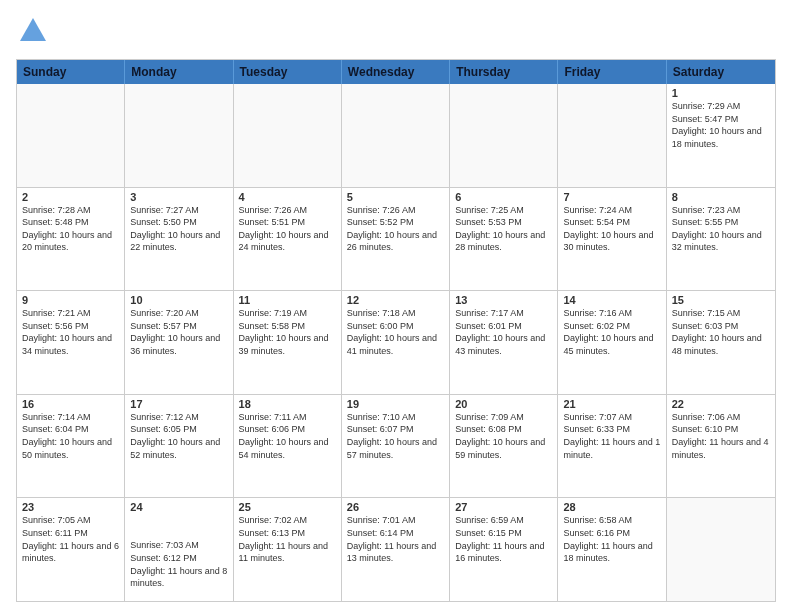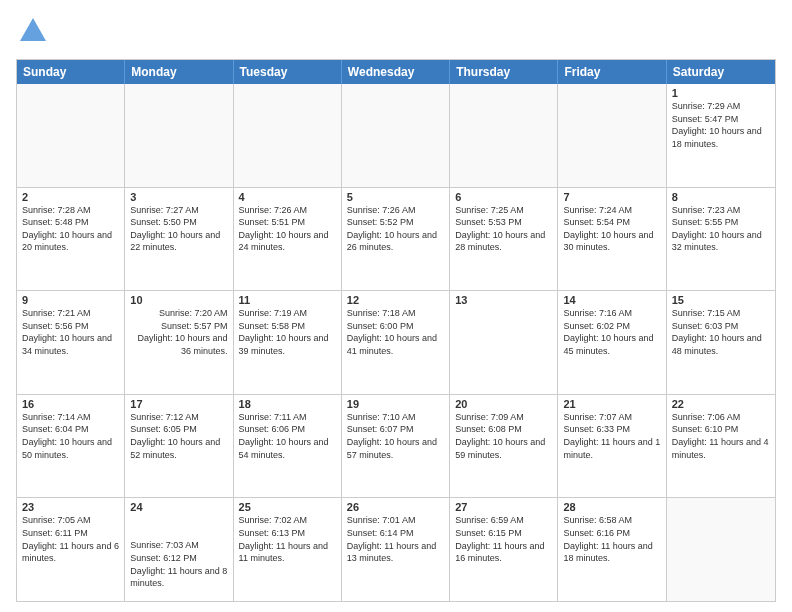--- a/index.html
+++ b/index.html
@@ -59,21 +59,21 @@
       display: flex;
       flex-direction: column;
       border: 1px solid #ccc;
     }
     .cal-header-row {
       display: grid;
       grid-template-columns: repeat(7, 1fr);
       background: #3a7abf;
     }
     .cal-header-cell {
-      color: #ffffff;
+      color: #0f172a;
       font-size: 12px;
       font-weight: bold;
       padding: 5px 6px;
       border-right: 1px solid #5a9ad9;
     }
     .cal-header-cell:last-child { border-right: none; }
     .cal-body {
       flex: 1;
       display: flex;
       flex-direction: column;
@@ -201,38 +201,41 @@
         </div>
         <div class="cal-row">
           <div class="cal-cell">
             <span class="day-num">9</span>
             <p style="white-space: pre-line;">Sunrise: 7:21 AM
 Sunset: 5:56 PM
 Daylight: 10 hours and 34 minutes.</p>
           </div>
           <div class="cal-cell">
             <span class="day-num">10</span>
-            <p style="white-space: pre-line; text-align: right;">Sunrise: 7:20 AM
+            <p style="white-space: pre-line;">Sunrise: 7:20 AM
 Sunset: 5:57 PM
 Daylight: 10 hours and 36 minutes.</p>
           </div>
           <div class="cal-cell">
             <span class="day-num">11</span>
             <p style="white-space: pre-line;">Sunrise: 7:19 AM
 Sunset: 5:58 PM
 Daylight: 10 hours and 39 minutes.</p>
           </div>
           <div class="cal-cell">
             <span class="day-num">12</span>
             <p style="white-space: pre-line;">Sunrise: 7:18 AM
 Sunset: 6:00 PM
 Daylight: 10 hours and 41 minutes.</p>
           </div>
           <div class="cal-cell">
             <span class="day-num">13</span>
+            <p style="white-space: pre-line;">Sunrise: 7:17 AM
+Sunset: 6:01 PM
+Daylight: 10 hours and 43 minutes.</p>
           </div>
           <div class="cal-cell">
             <span class="day-num">14</span>
             <p style="white-space: pre-line;">Sunrise: 7:16 AM
 Sunset: 6:02 PM
 Daylight: 10 hours and 45 minutes.</p>
           </div>
           <div class="cal-cell">
             <span class="day-num">15</span>
             <p style="white-space: pre-line;">Sunrise: 7:15 AM

